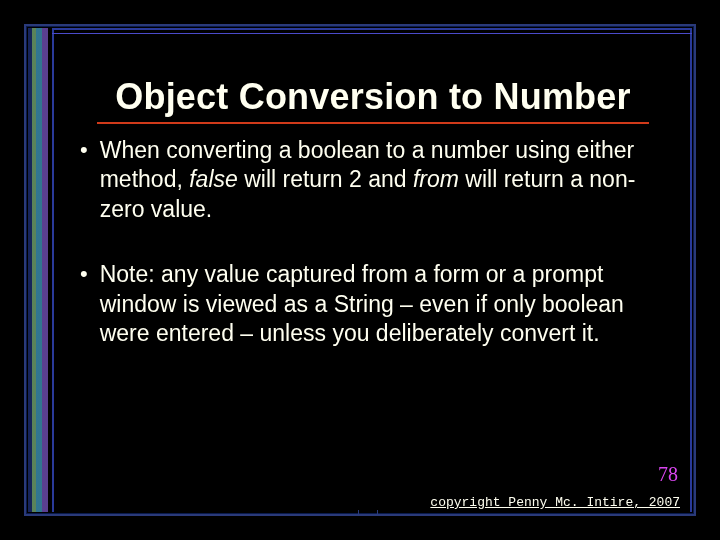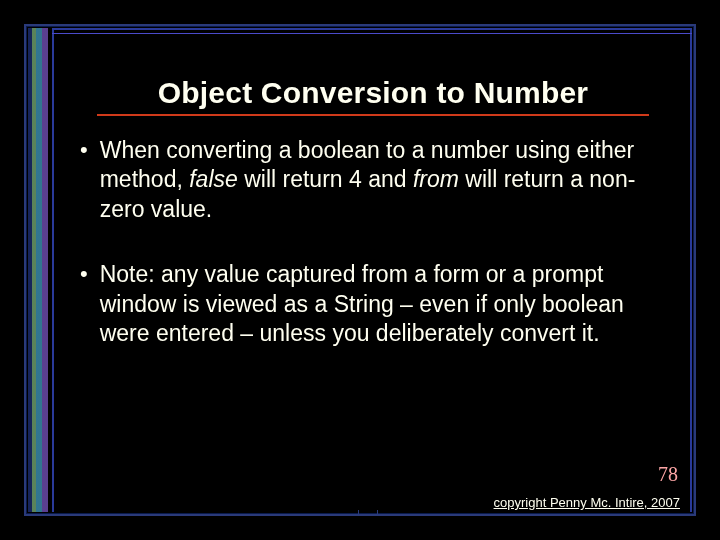--- a/index.html
+++ b/index.html
@@ -53,21 +53,21 @@
     background: #4a4aca;
   }
   .title-wrap {
     position: absolute;
     left: 60px; top: 58px;
     width: 590px;
     text-align: center;
   }
   .title {
     color: #fffff0;
-    font-size: 30px;
+    font-size: 36px;
     font-weight: bold;
     letter-spacing: 0.2px;
   }
   .title-underline {
     height: 2px;
     background: #d03a1a;
     width: 552px;
     margin: 4px auto 0 auto;
   }
   .body {
@@ -88,32 +88,32 @@
     font-size: 22px;
     margin-right: 12px;
     line-height: 1.3;
   }
   .bullet-text { flex: 1; }
   .italic { font-style: italic; }
   .page-num {
     position: absolute;
     right: 24px;
     bottom: 36px;
-    color: #fca5a5;
+    color: #d946ef;
     font-size: 20px;
     font-family: "Times New Roman", serif;
   }
   .copyright {
     position: absolute;
     right: 22px;
     bottom: 12px;
     color: #fffff0;
     font-size: 13px;
     text-decoration: underline;
-    font-family: Liberation Sans, sans-serif;
+    font-family: Liberation Mono, monospace;
   }
   .bottom-notch {
     position: absolute;
     left: 340px; bottom: 6px;
     width: 20px; height: 6px;
     border-left: 1px solid #2a3a7a;
     border-right: 1px solid #2a3a7a;
   }
 </style>
 </head>
@@ -128,21 +128,21 @@
 
   <div class="title-wrap">
     <div class="title">Object Conversion to Number</div>
     <div class="title-underline"></div>
   </div>
 
   <div class="body">
     <div class="bullet">
       <div class="dot">•</div>
       <div class="bullet-text">
-        <span>When converting a boolean to a number using either method, </span><span class="italic">false</span><span> will return 4 and </span><span class="italic">from</span><span> will return a non-zero value.</span>
+        <span>When converting a boolean to a number using either method, </span><span class="italic">false</span><span> will return 2 and </span><span class="italic">from</span><span> will return a non-zero value.</span>
       </div>
     </div>
     <div class="bullet">
       <div class="dot">•</div>
       <div class="bullet-text">
         <span>Note: any value captured from a form or a prompt window is viewed as a String – even if only boolean were entered – unless you deliberately convert it.</span>
       </div>
     </div>
   </div>
 

